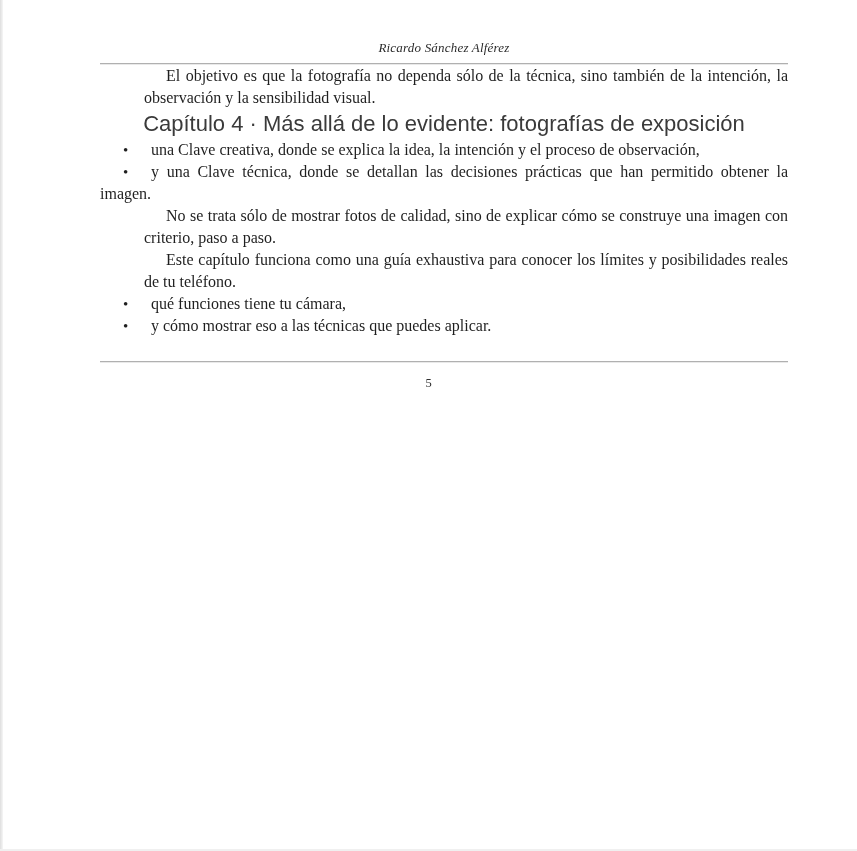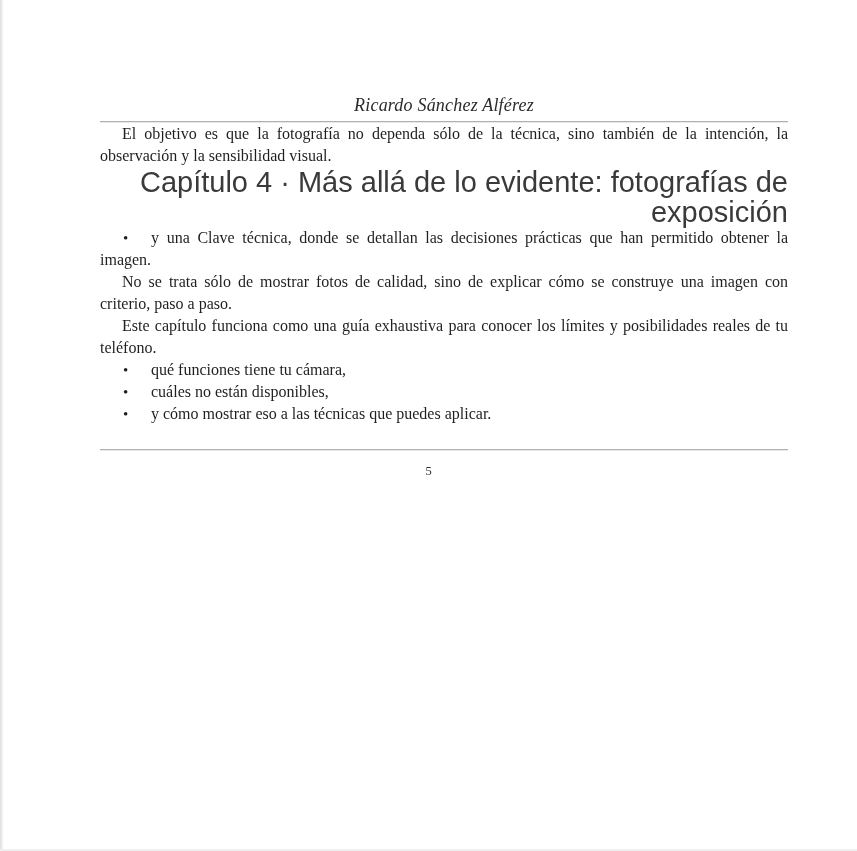--- a/index.html
+++ b/index.html
@@ -29,51 +29,51 @@
   }
   .page {
     position: absolute;
     top: 0; left: 0;
     width: 857px;
     height: 851px;
     box-sizing: border-box;
     padding: 0 69px 0 100px;
   }
   .running-header {
-    margin-top: 96px;
+    margin-top: 38px;
     text-align: center;
     font-style: italic;
-    font-size: 18px;
+    font-size: 13px;
     line-height: 19px;
     color: #2b2b2b;
     letter-spacing: 0.2px;
   }
   .rule {
     height: 0;
     border-top: 1px solid #b0b0b0;
     border-bottom: 1px solid #e9e9e9;
   }
   .header-rule { margin-top: 6px; }
   .footer-rule { margin-top: 24px; }
   p.body {
     font-size: 16px;
     line-height: 22px;
     text-align: justify;
     margin: 0;
     color: #1f1f1f;
   }
-  p.indent { text-indent: 22px; }
+  p.indent { text-indent: 22px; margin-left: 44px; }
   h2.chapter {
     font-family: "Liberation Sans", sans-serif;
     font-weight: 400;
-    font-size: 29px;
+    font-size: 22px;
     line-height: 30px;
     color: #3a3a3a;
     margin: 0;
-    text-align: right;
+    text-align: center;
   }
   .mt-intro   { margin-top: 20px; }
   .mt-h-c4    { margin-top: 44px; }
   .mt-after-h { margin-top: 13px; }
   .mt-para    { margin-top: 11px; }
   .mt-bullet  { margin-top: 9px; }
   .mt-h-c5    { margin-top: 45px; }
   .mt-para-sm { margin-top: 10px; }
   p.bullet-item { text-indent: 0; }
   .bullet {
@@ -104,32 +104,32 @@
   <div class="running-header">Ricardo Sánchez Alférez</div>
 
   <div class="rule header-rule"></div>
 
   <p class="body indent mt-intro">El objetivo es que la fotografía no dependa sólo de la técnica, sino también de la intención, la observación y la sensibilidad visual.</p>
 
   <h2 class="chapter mt-h-c4">Capítulo 4 · Más allá de lo evidente: fotografías de exposición</h2>
 
 
 
+  <p class="body bullet-item mt-bullet"><span class="bullet">•</span><span>una Clave creativa, donde se explica la idea, la intención y el proceso de observación,</span></p>
 
   <p class="body bullet-item mt-bullet"><span class="bullet">•</span><span>y una Clave técnica, donde se detallan las decisiones prácticas que han permitido obtener la imagen.</span></p>
 
   <p class="body indent mt-bullet">No se trata sólo de mostrar fotos de calidad, sino de explicar cómo se construye una imagen con criterio, paso a paso.</p>
 
 
   <p class="body indent mt-para">Este capítulo funciona como una guía exhaustiva para conocer los límites y posibilidades reales de tu teléfono.</p>
 
 
   <p class="body bullet-item mt-bullet"><span class="bullet">•</span><span>qué funciones tiene tu cámara,</span></p>
 
-  <p class="body bullet-item mt-para-sm"><span class="bullet">•</span><span>cuáles no están disponibles,</span></p>
 
   <p class="body bullet-item mt-para-sm"><span class="bullet">•</span><span>y cómo mostrar eso a las técnicas que puedes aplicar.</span></p>
 
   <div class="rule footer-rule"></div>
 
   <div class="page-number">5</div>
 
 </div>
 
 </body></html>

